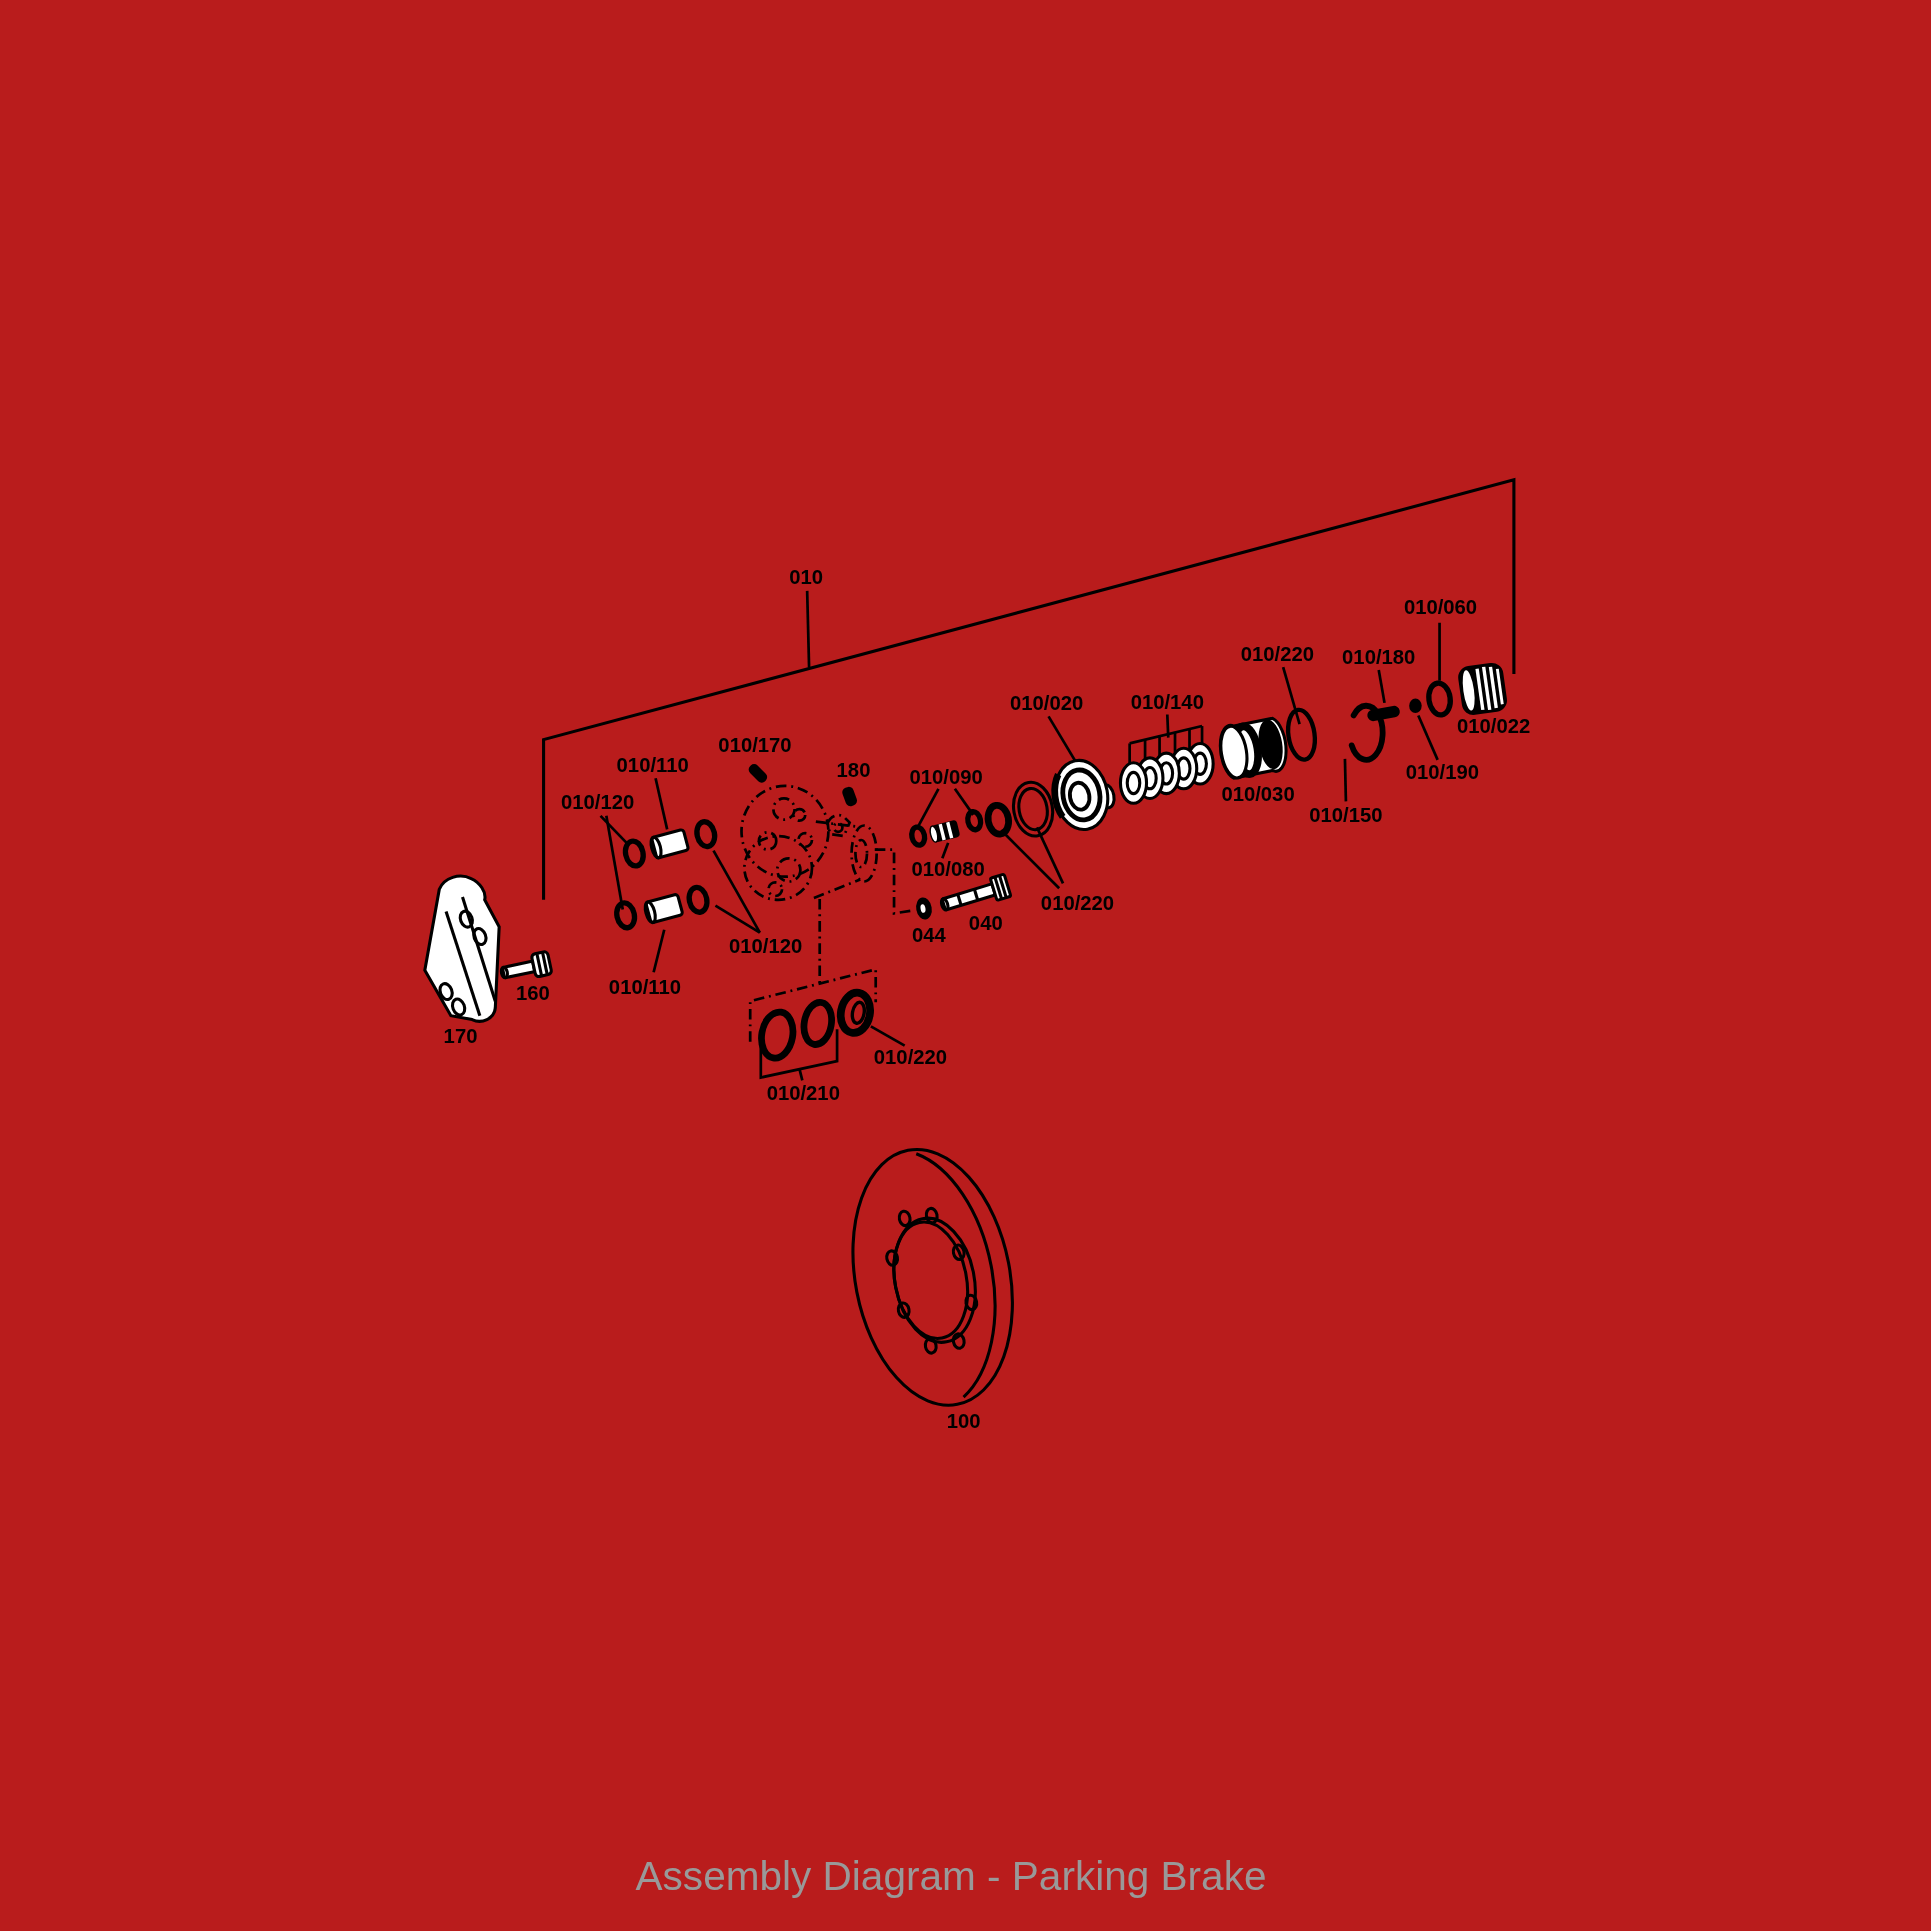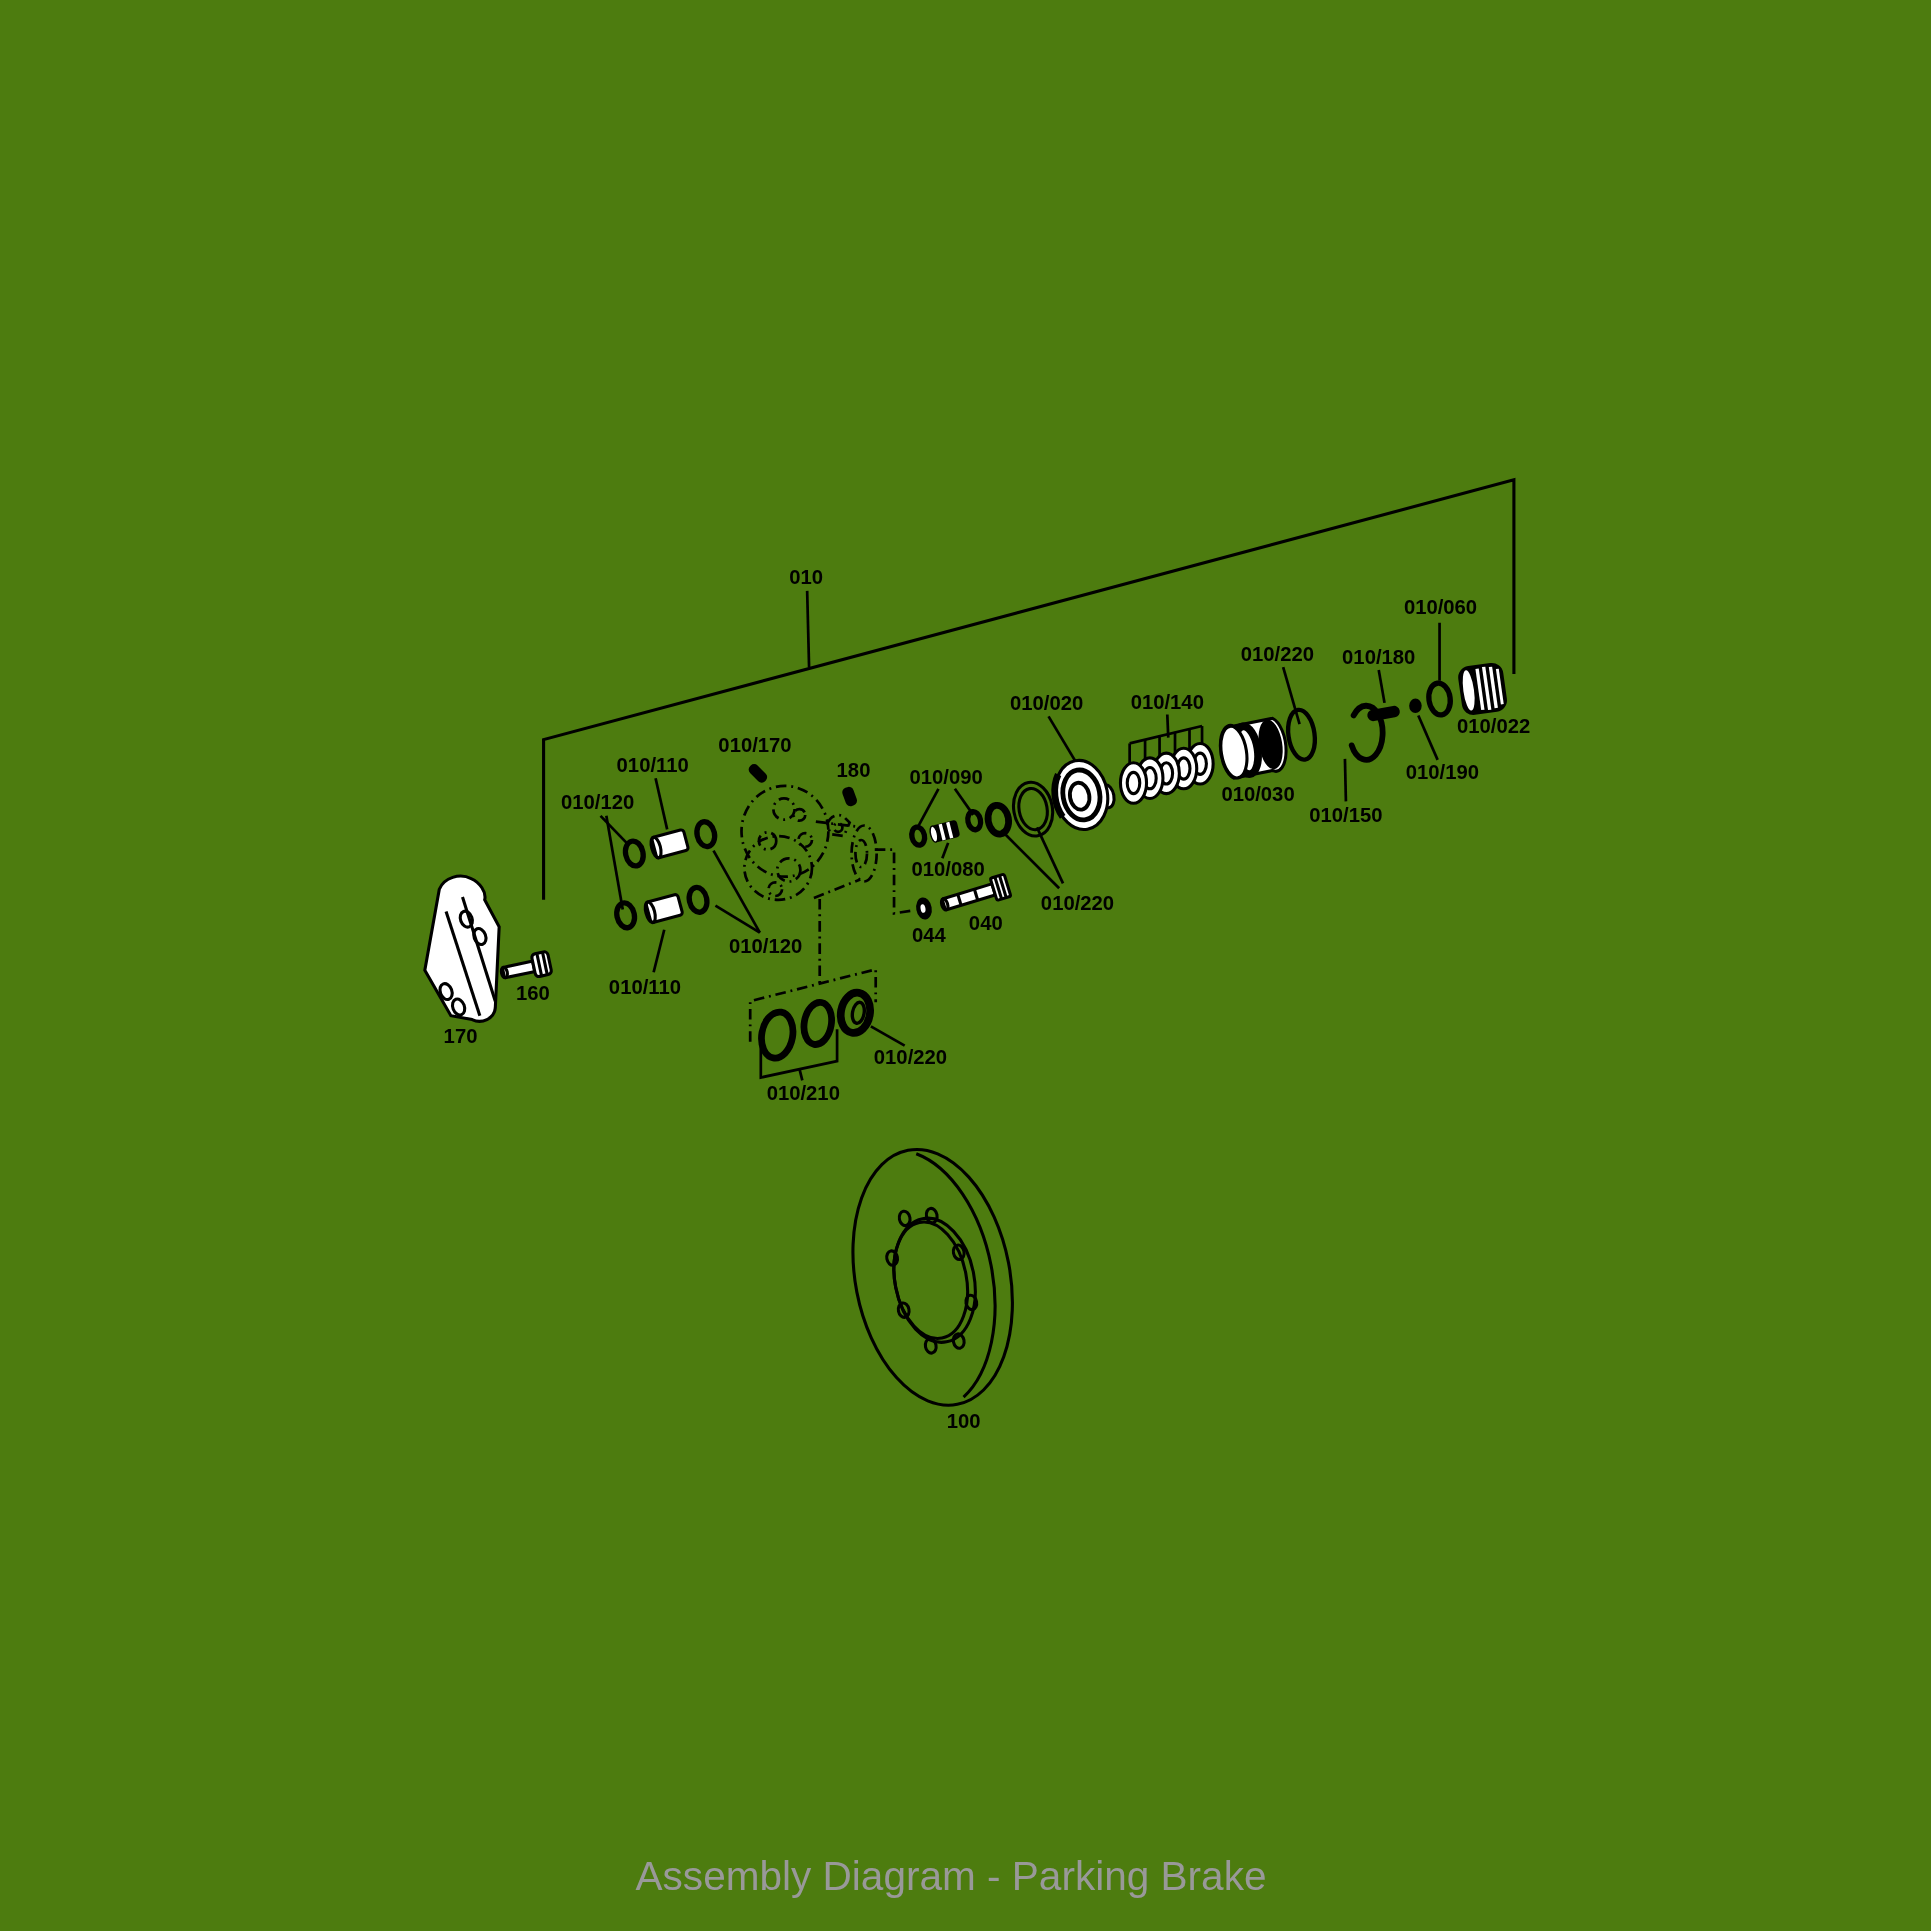--- a/index.html
+++ b/index.html
@@ -1,16 +1,16 @@
 <!DOCTYPE html>
 <html><head>
 <meta charset="utf-8">
 <style>
   html,body { margin:0; padding:0; background:#ffffff; }
-  #canvas { position:relative; width:1931px; height:1931px; background:#4d7c0f; overflow:hidden; }
+  #canvas { position:relative; width:1931px; height:1931px; background:#b91c1c; overflow:hidden; }
   svg { display:block; }
   text.part-label {
     font-family:"Liberation Sans", sans-serif;
     font-weight:bold;
     font-size:21px;
     fill:#000000;
     text-anchor:middle;
   }
   text.title-text {
     font-family:"Liberation Sans", sans-serif;

